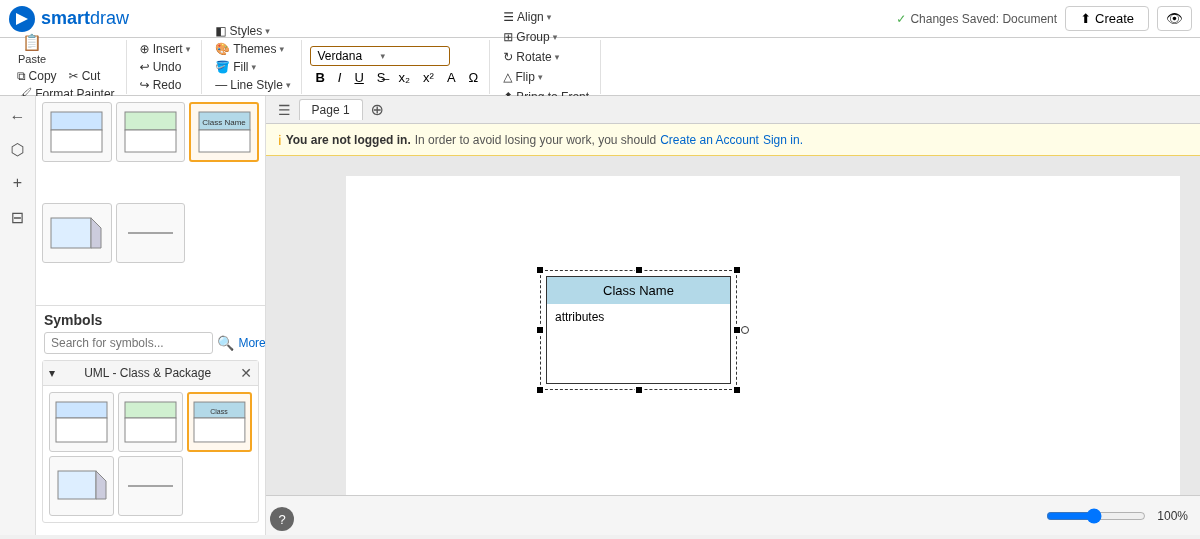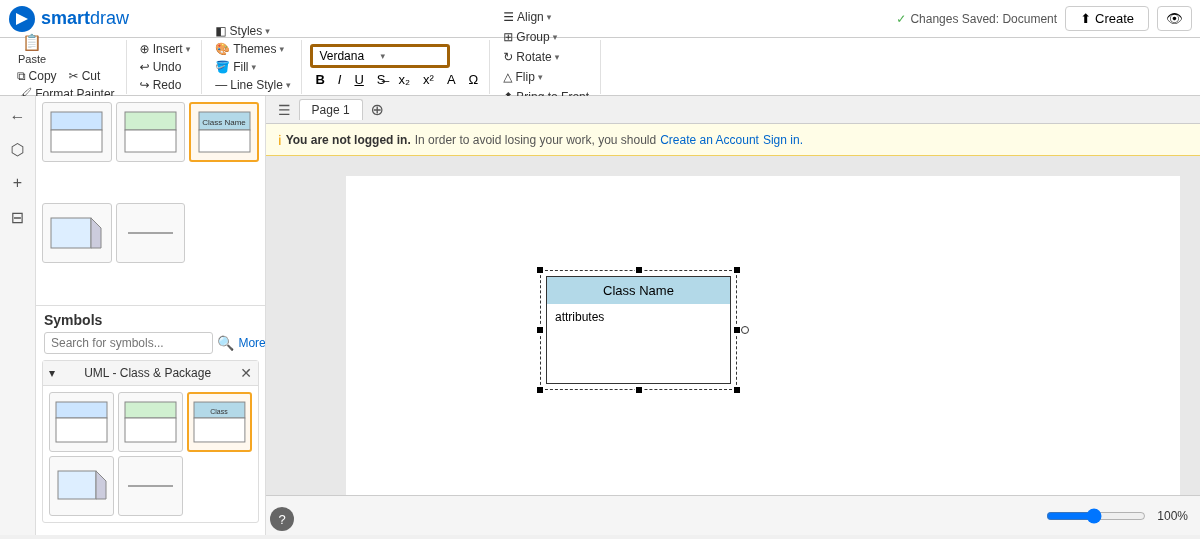--- a/index.html
+++ b/index.html
@@ -131,21 +131,21 @@
       flex-direction: column;
       gap: 2px;
       padding: 2px 6px;
       border-right: 1px solid #e0e0e0;
       height: 54px;
       justify-content: center;
     }
     #font-selector {
       display: flex;
       align-items: center;
-      border: 3px solid #a16207;
+      border: 1px solid #a16207;
       border-radius: 3px;
       padding: 2px 6px;
       font-size: 12px;
       width: 140px;
       background: #fff;
       cursor: pointer;
     }
     #font-selector span { flex: 1; }
     #font-format-row { display: flex; align-items: center; gap: 3px; }
     .fmt-btn {

